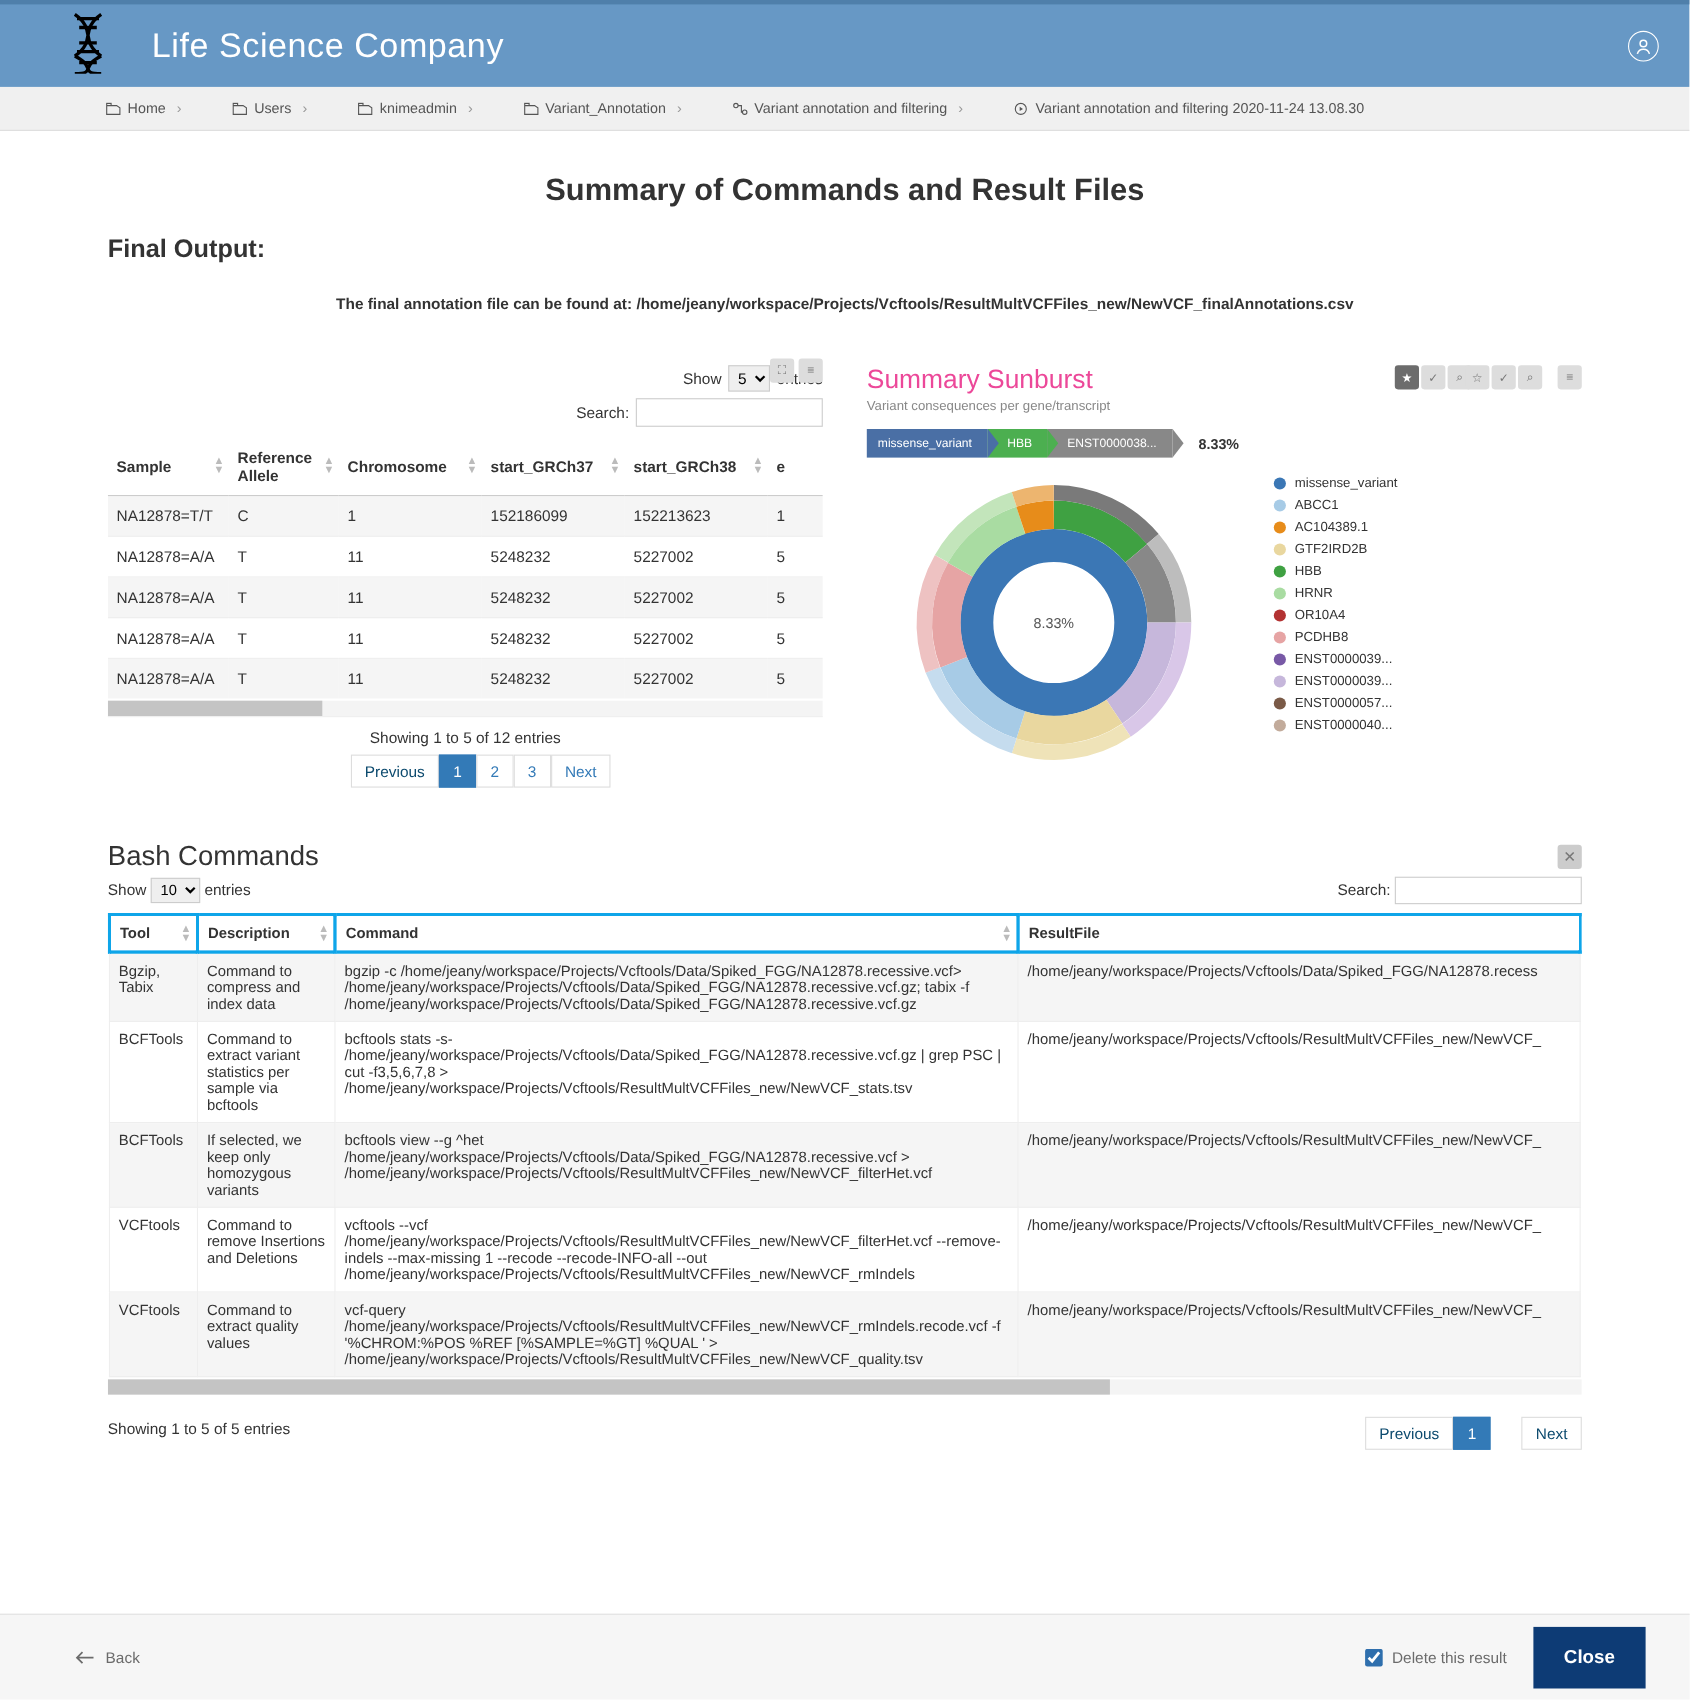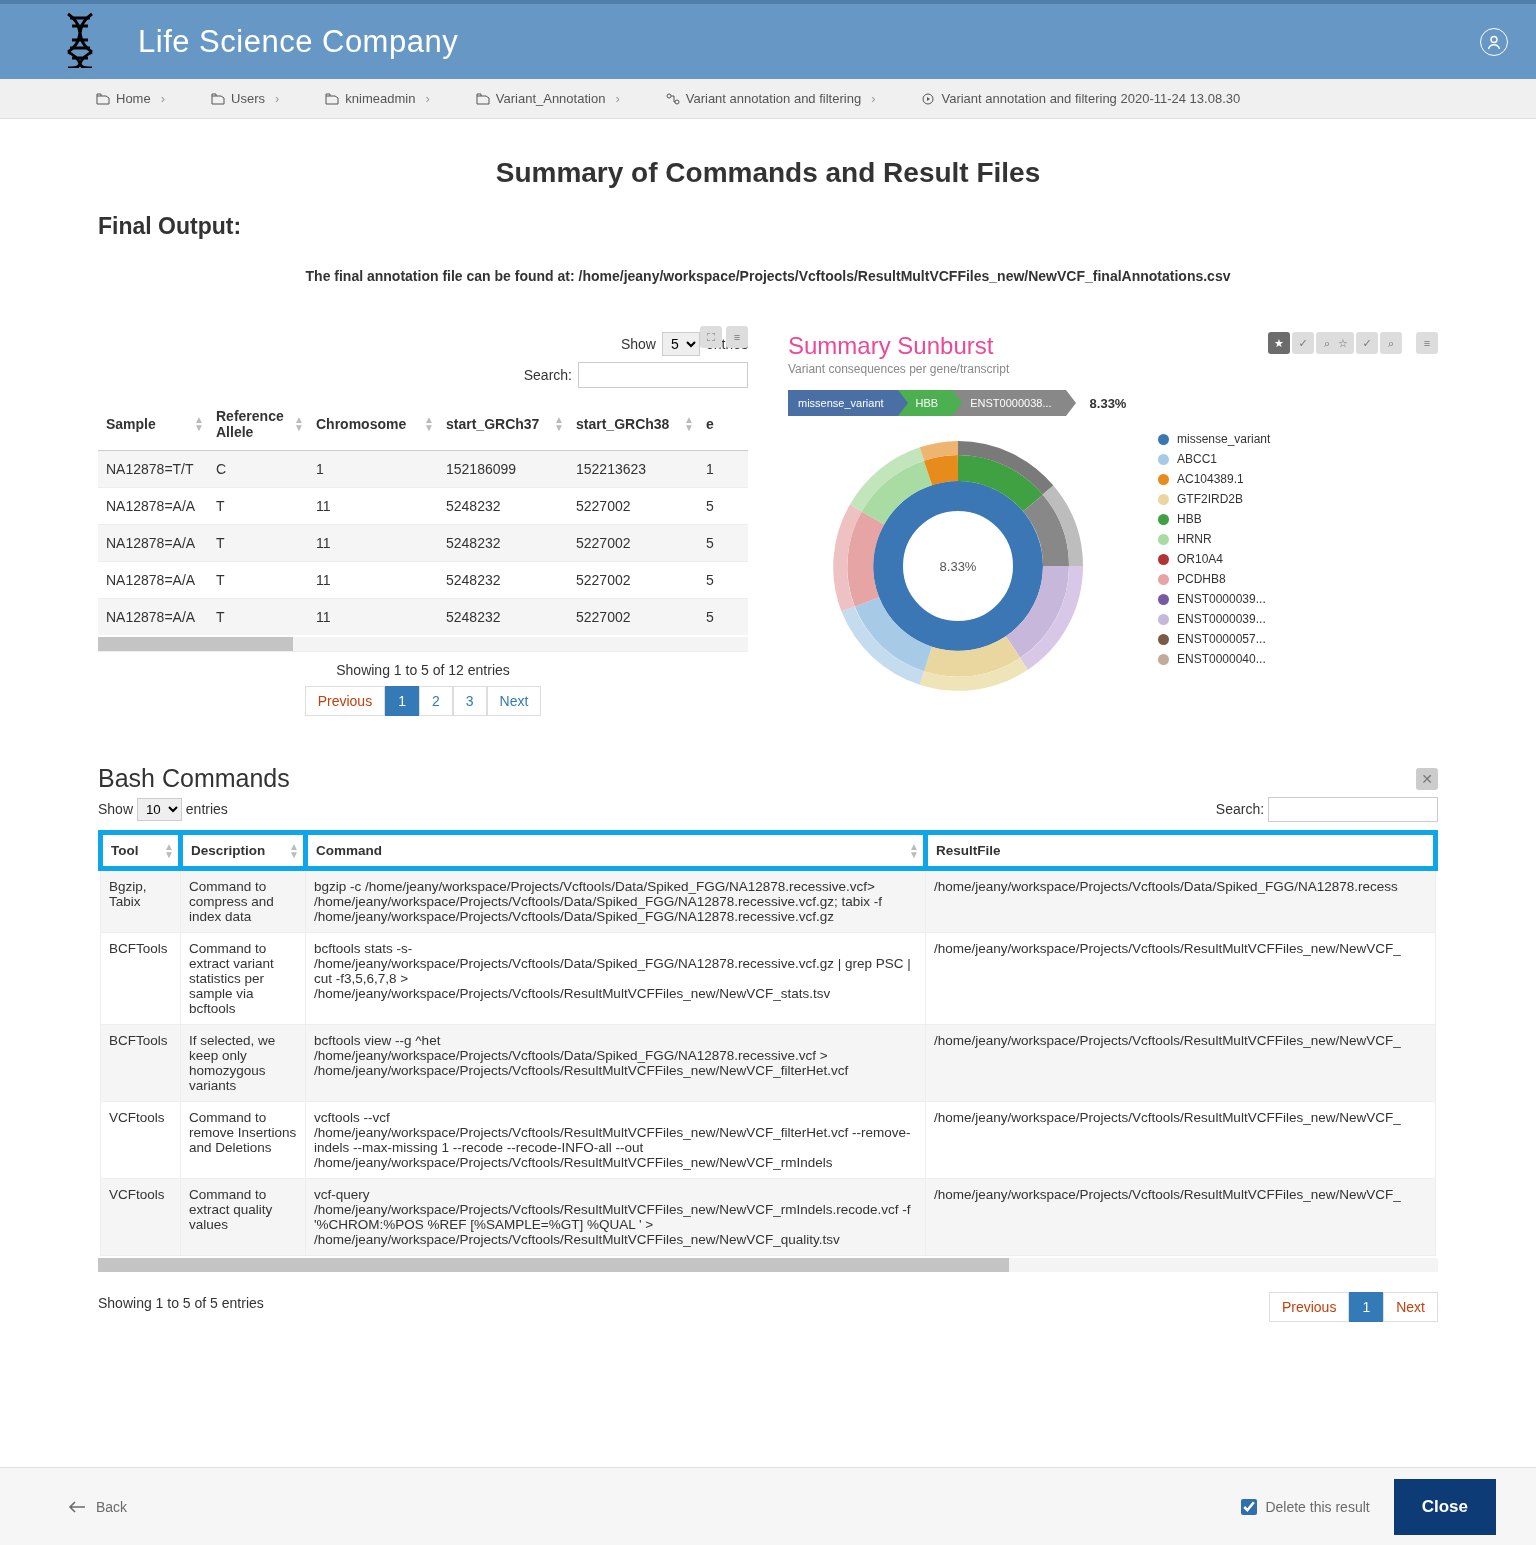--- a/index.html
+++ b/index.html
@@ -35,21 +35,21 @@
   table.data-table th { text-align:left; padding:10px 8px; border-bottom:1px solid #ccc; font-weight:bold; position:relative;}
   table.data-table td { padding:10px 8px; border-top:1px solid #eee;}
   table.data-table tbody tr:nth-child(odd) { background:#f5f5f5;}
   .sort-arrows { position:absolute; right:4px; top:50%; transform:translateY(-50%); font-size:10px; color:#bbb; line-height:8px;}
   .first-table-scroll { overflow-x:hidden; position:relative; border-bottom:1px solid #eee;}
   .scrollbar { height:14px; background:#f4f4f4; position:relative; margin-top:2px;}
   .scrollbar .thumb { position:absolute; left:0; top:0; height:100%; background:#c4c4c4;}
   .dt-info { text-align:center; font-size:14px; margin-top:10px;}
   .dt-paginate { display:flex; justify-content:center; gap:0; margin-top:8px;}
   .dt-paginate .pg { border:1px solid #ddd; padding:6px 12px; font-size:14px; cursor:pointer; background:#fff; color:#337ab7;}
-  .dt-paginate .pg.disabled { color:#c2410c; cursor:default;}
+  .dt-paginate .pg.disabled { color:#0c4a6e; cursor:default;margin-left:28px;}
   .dt-paginate .pg.active { background:#337ab7; color:#fff; border-color:#337ab7;}
   
   .sunburst-header h3 { font-size:24px; font-weight:400; color:#ec4899;}
   .sunburst-header .sub { font-size:12px; color:#888; margin-top:2px;}
   .star-group { position:absolute; right:100px; top:0; display:flex; gap:2px;}
   .star-group2 { position:absolute; right:36px; top:0; display:flex; gap:2px;}
   .hamburger { position:absolute; right:0; top:0;}
   .crumb-path { display:flex; align-items:center; margin-top:14px; margin-bottom:10px;}
   .crumb-path .seg { height:26px; display:flex; align-items:center; padding:0 14px 0 10px; font-size:11px; color:#fff; position:relative;}
   .crumb-path .seg::after { content:''; position:absolute; right:-10px; top:0; width:0; height:0; border-top:13px solid transparent; border-bottom:13px solid transparent; border-left:10px solid currentColor; z-index:1;}
@@ -63,21 +63,21 @@
   .legend { font-size:12px; display:flex; flex-direction:column; gap:6px; margin-top:6px;}
   .legend .lg { display:flex; align-items:center; gap:8px;}
   .legend .sw { width:11px; height:11px; border-radius:50%;}
   
   h2.bash-title { font-size:25px; font-weight:400; margin-bottom:4px; position:relative;}
   .bash-close { position:absolute; right:0; top:4px; width:22px; height:22px; background:#ccc; border-radius:3px; display:flex; align-items:center; justify-content:center; font-size:14px; color:#777; cursor:pointer;}
   .bash-controls { display:flex; justify-content:space-between; align-items:center; font-size:14px; margin-bottom:8px;}
   .bash-controls select { border:1px solid #ccc; padding:2px 4px;}
   .bash-controls input { border:1px solid #ccc; padding:4px 6px; width:170px;}
   table.bash-table { width:100%; border-collapse:collapse; font-size:13.5px; table-layout:fixed;}
-  table.bash-table th { text-align:left; padding:8px 8px; border:5px solid #0ea5e9; background:#fff; font-weight:bold; position:relative;}
+  table.bash-table th { text-align:left; padding:8px 8px; border:3px solid #0ea5e9; background:#fff; font-weight:bold; position:relative;}
   table.bash-table td { padding:8px 8px; border:1px solid #eee; vertical-align:top; word-wrap:break-word;}
   table.bash-table tbody tr:nth-child(odd) { background:#f5f5f5;}
   .bash-scroll { overflow:hidden;}
   .bash-info-row { display:flex; justify-content:space-between; align-items:center; margin-top:12px; font-size:14px;}
   
   .footer { position:absolute; left:0; bottom:0; width:100%; height:78px; background:#f6f6f6; border-top:1px solid #e0e0e0; display:flex; align-items:center; justify-content:space-between; padding:0 40px 0 68px;}
   .footer .back { display:flex; align-items:center; gap:10px; color:#6b6b6b; font-size:14px; cursor:pointer;}
   .footer .right { display:flex; align-items:center; gap:24px;}
   .footer .del { display:flex; align-items:center; gap:8px; font-size:14px; color:#6b6b6b;}
   .footer .del input { width:16px; height:16px; accent-color:#2f6fad;}

